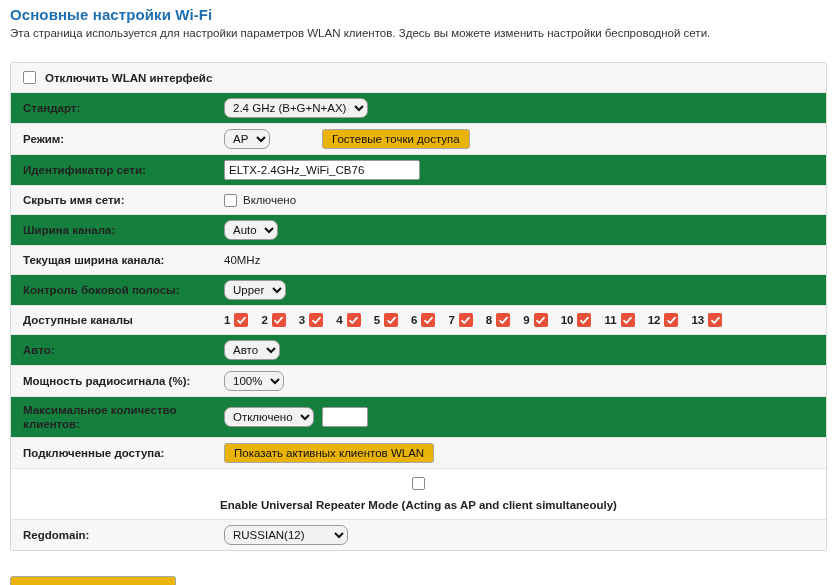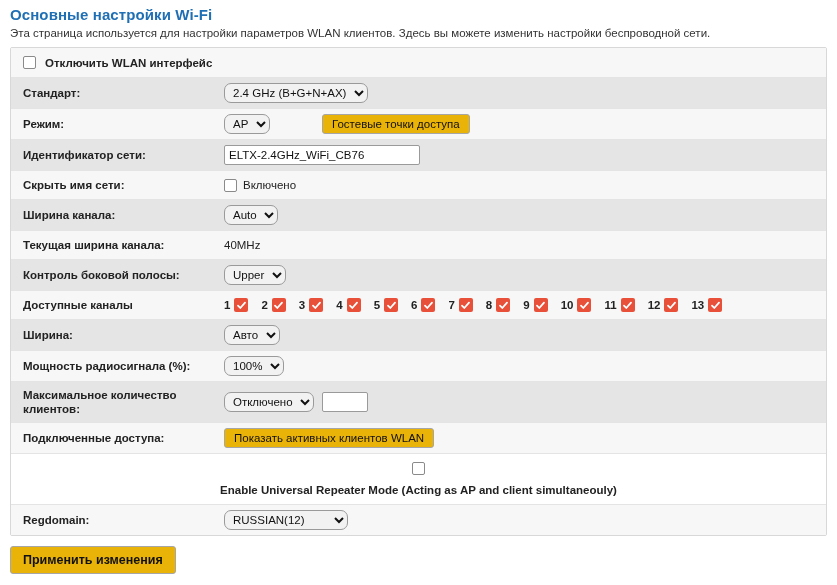--- a/index.html
+++ b/index.html
@@ -23,31 +23,31 @@
     color: #1f6fb4;
     padding: 6px 28px 0 10px;
     letter-spacing: 0.1px;
   }
   .page-desc {
     font-size: 11.5px;
     color: #333333;
     padding: 4px 10px 8px 10px;
   }
   .panel {
-    margin: 0 10px;
+    margin: 15px 10px;
     border: 1px solid #d8d8d8;
     border-radius: 2px;
     background: #ffffff;
   }
   .row {
     display: flex;
     align-items: center;
     border-bottom: 1px solid #e4e4e4;
     min-height: 28px;
-    background: #e5e5e5;
+    background: #15803d;
   }
   .row.alt {
     background: #f7f7f7;
   }
   .row:last-child { border-bottom: none; }
   .row .lbl {
     width: 213px;
     box-sizing: border-box;
     padding: 6px 8px 6px 12px;
     font-weight: bold;
@@ -349,21 +349,21 @@
                 <svg width="11" height="11" viewBox="0 0 11 11">
                   <path d="M2 5.6 L4.3 8 L9 2.6" stroke="#ffffff" stroke-width="1.8" fill="none" stroke-linecap="round" stroke-linejoin="round"></path>
                 </svg>
               </span>
             </span>
           </div>
       </div>
     </div>
 
     <div class="row">
-      <div class="lbl">Ширина:</div>
+      <div class="lbl">Авто:</div>
       <div class="fld">
         <select>
           <option>Авто</option>
         </select>
       </div>
     </div>
 
     <div class="row alt">
       <div class="lbl">Мощность радиосигнала (%):</div>
       <div class="fld">

